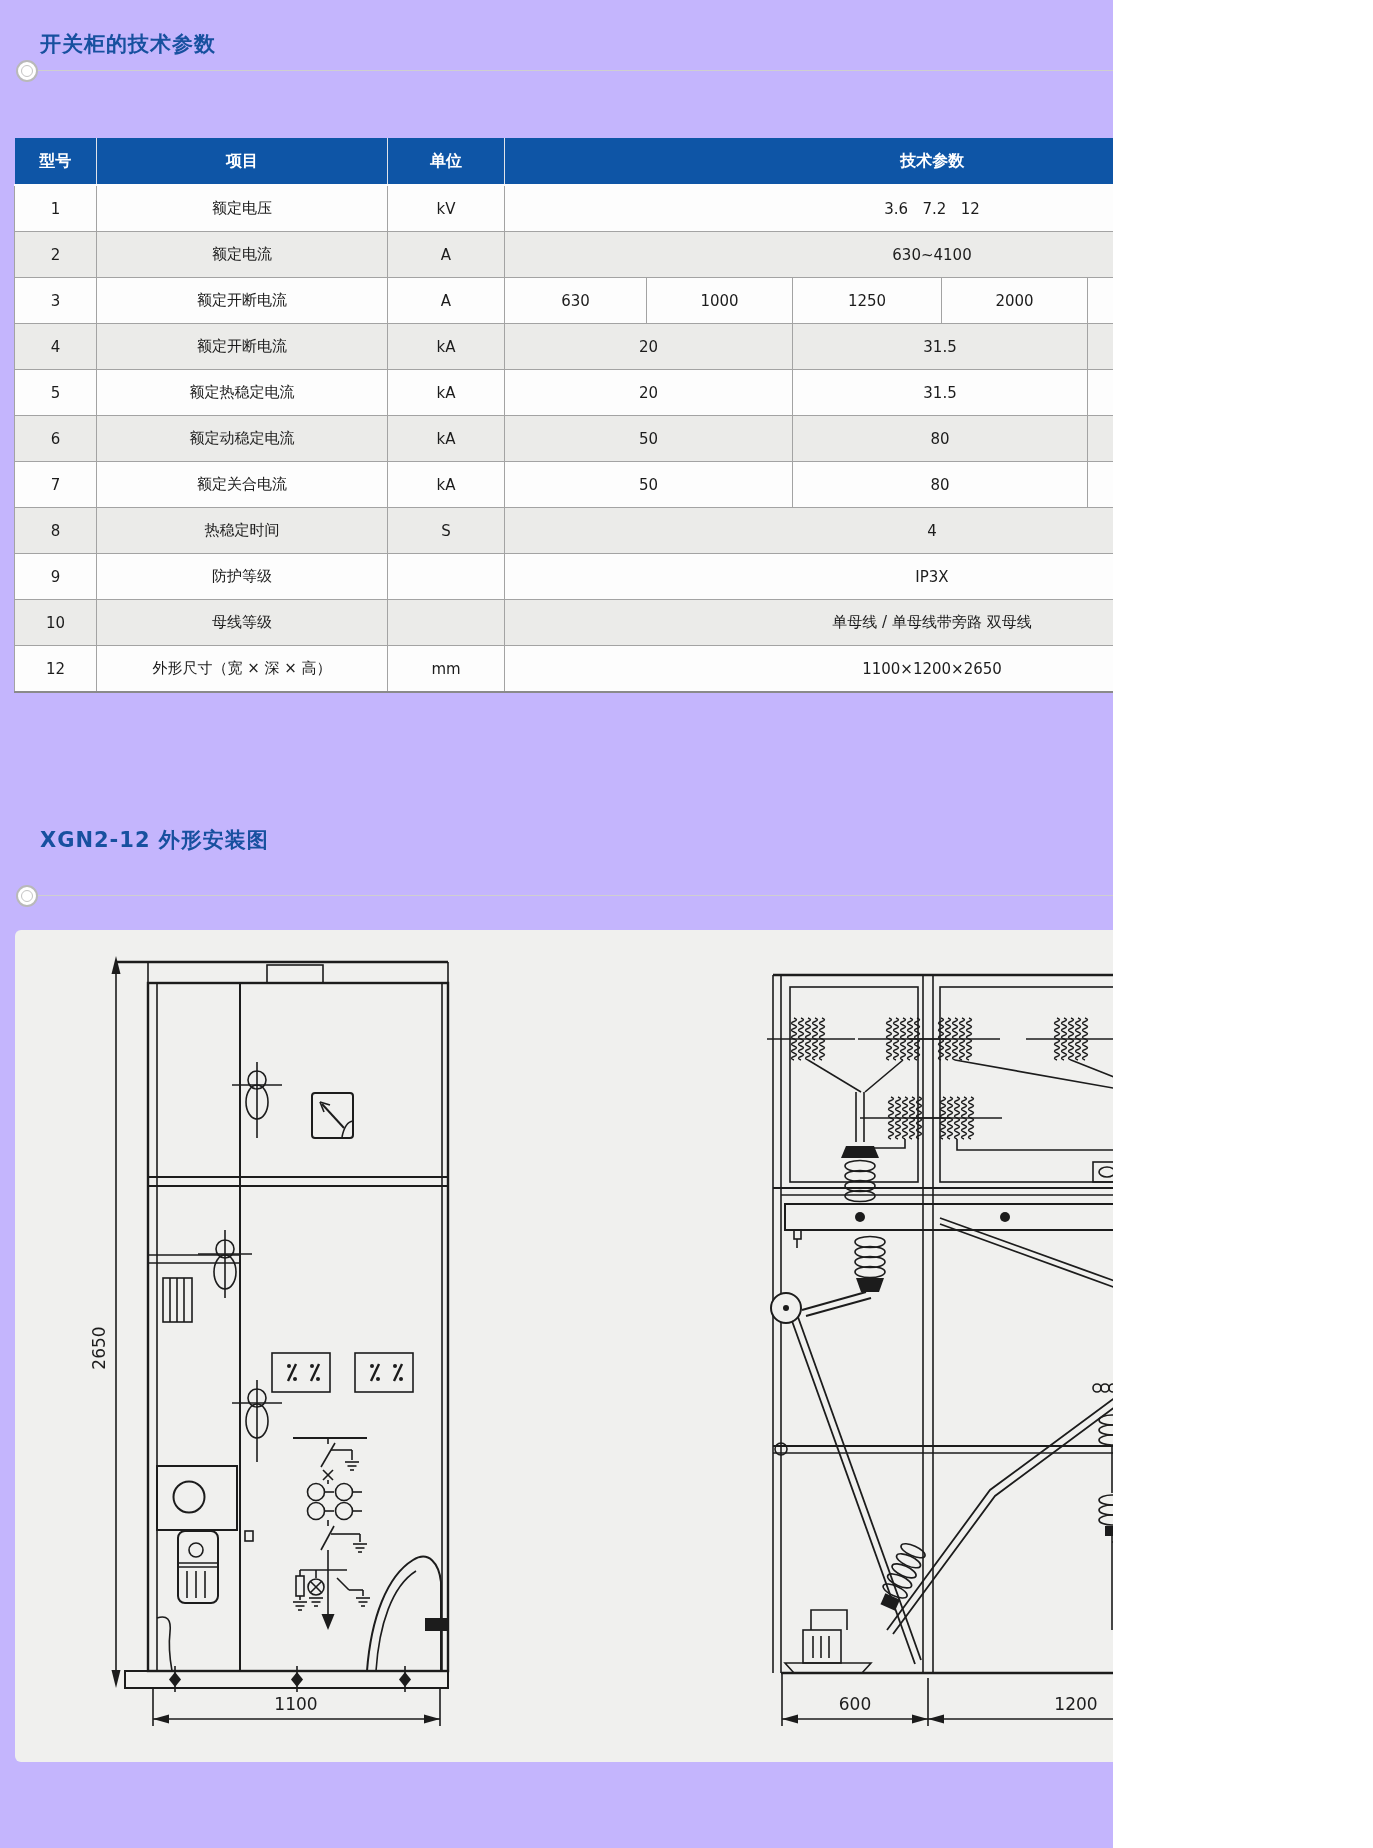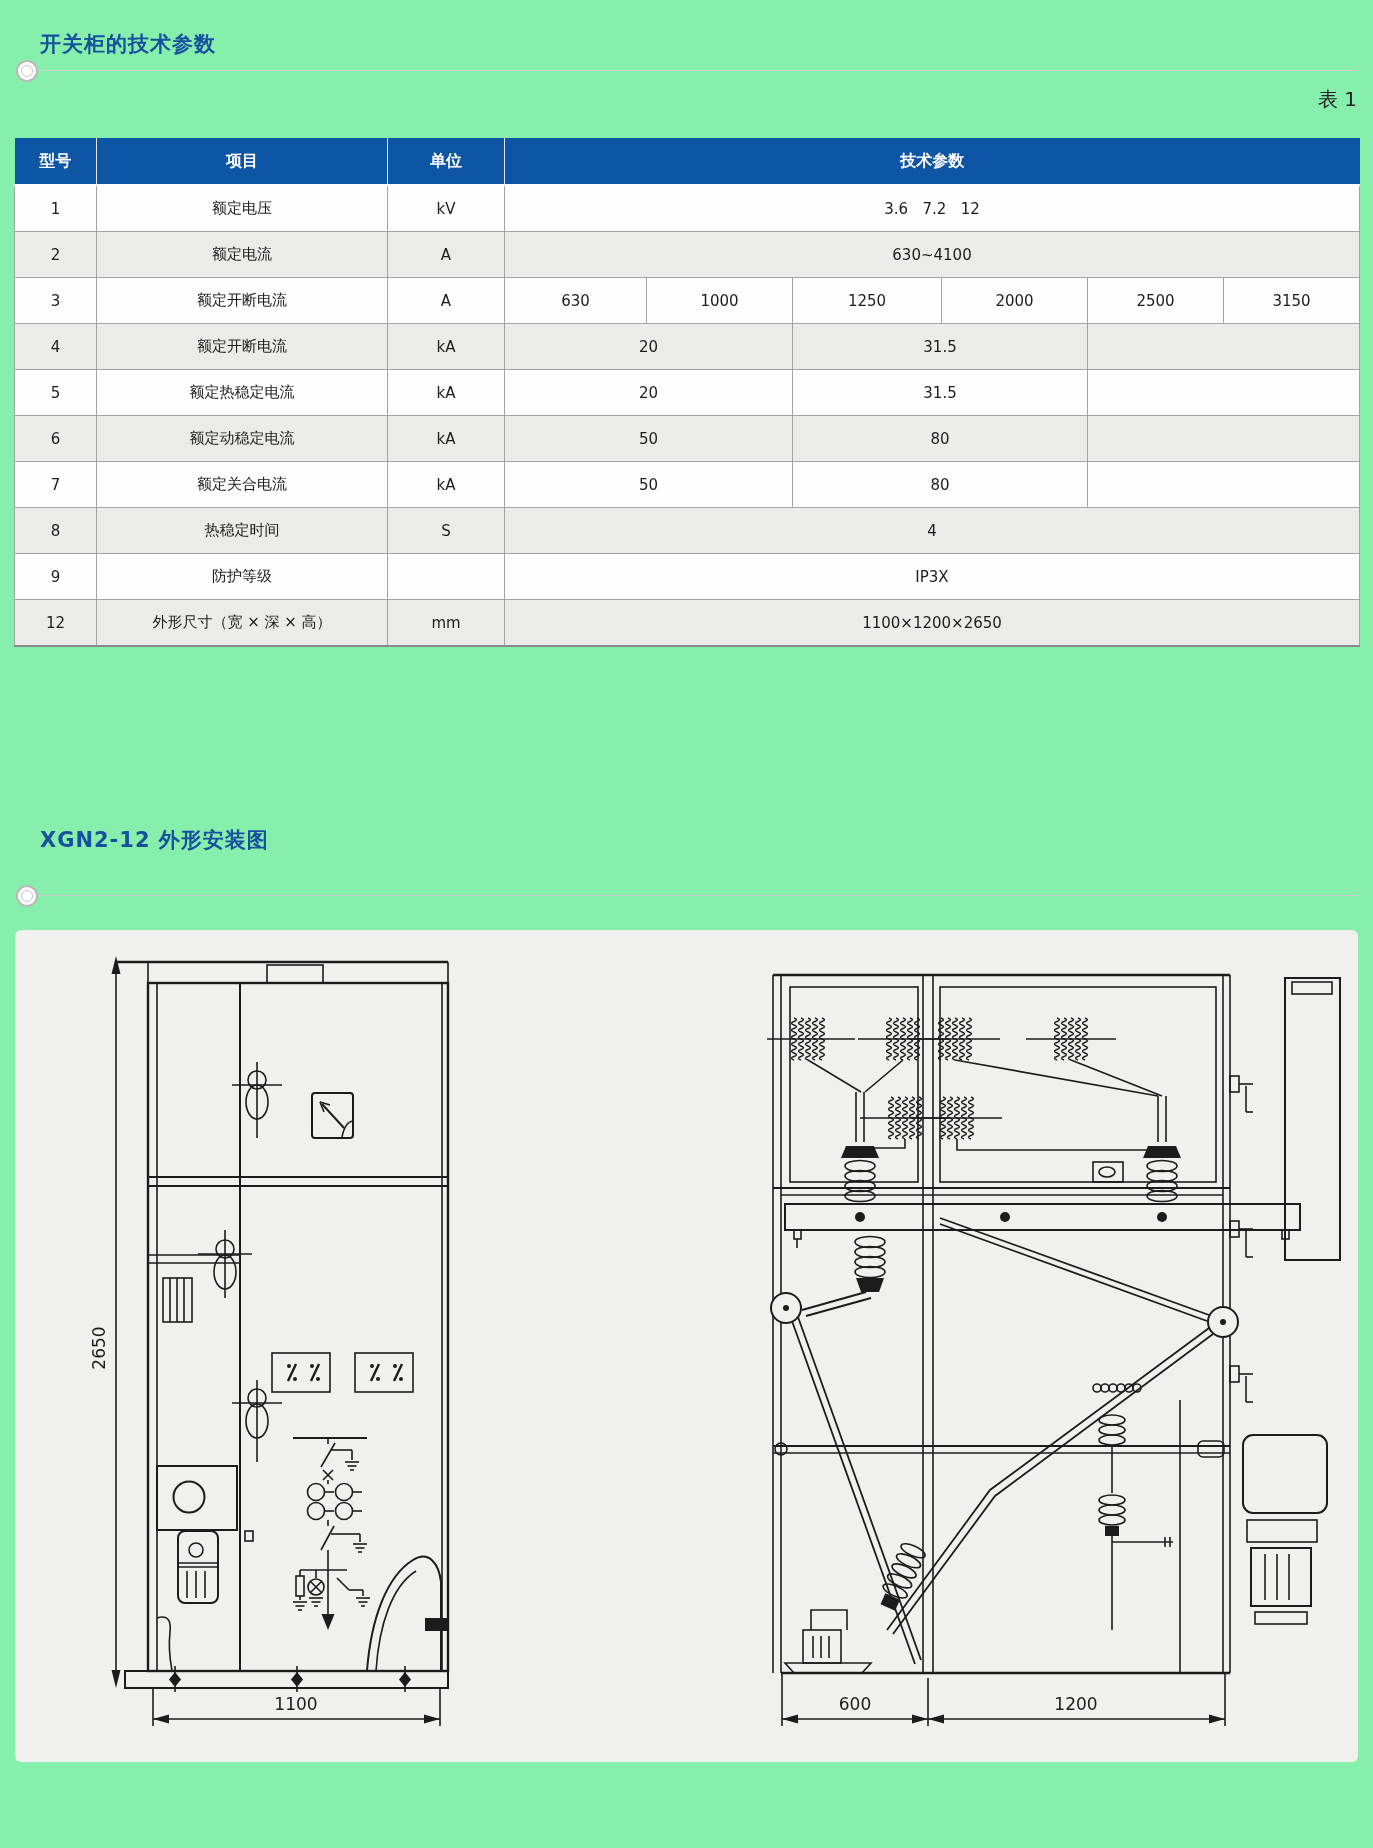--- a/index.html
+++ b/index.html
@@ -1,16 +1,16 @@
 <!DOCTYPE html>
 <html><head>
 <meta charset="utf-8">
 <style>
   html,body{margin:0;padding:0;background:#fff;}
-  #canvas{position:relative;width:1373px;height:1848px;background:#86efac;overflow:hidden;
+  #canvas{position:relative;width:1113px;height:1848px;background:#c4b5fd;overflow:hidden;
           font-family:"DejaVu Sans","Liberation Sans",sans-serif;color:#1c1c1c;}
   .sec-title{position:absolute;left:40px;font-size:21px;font-weight:bold;color:#17509f;letter-spacing:1px;}
   .decor{position:absolute;left:16px;width:22px;height:22px;border:2px solid #b9b9b9;border-radius:50%;
          display:flex;align-items:center;justify-content:center;background:#fff;box-sizing:border-box;}
   .decor .inner{width:12px;height:12px;border:1px solid #c4c4c4;border-radius:50%;box-sizing:border-box;}
   .decor-line{position:absolute;height:1px;background:#cfcfcf;}
   #table-label{position:absolute;left:1157px;top:86px;width:200px;text-align:right;font-size:20px;color:#222;}
   #spec-table{position:absolute;left:14px;top:138px;width:1343px;border-collapse:collapse;table-layout:fixed;
               font-size:15px;}
   #spec-table th{background:#0e55a6;color:#fff;font-weight:bold;font-size:16px;height:44px;
@@ -117,20 +117,26 @@
           <td colspan="1" class="c-no">8</td>
           <td colspan="1" class="c-item">热稳定时间</td>
           <td colspan="1" class="c-unit">S</td>
           <td colspan="6" class="c-val">4</td>
         </tr>
         <tr>
           <td colspan="1" class="c-no">9</td>
           <td colspan="1" class="c-item">防护等级</td>
           <td colspan="1" class="c-unit"></td>
           <td colspan="6" class="c-val">IP3X</td>
+        </tr>
+        <tr>
+          <td colspan="1" class="c-no">10</td>
+          <td colspan="1" class="c-item">母线等级</td>
+          <td colspan="1" class="c-unit"></td>
+          <td colspan="6" class="c-val">单母线 / 单母线带旁路 双母线</td>
         </tr>
         <tr>
           <td colspan="1" class="c-no">12</td>
           <td colspan="1" class="c-item">外形尺寸（宽 × 深 × 高）</td>
           <td colspan="1" class="c-unit">mm</td>
           <td colspan="6" class="c-val">1100×1200×2650</td>
         </tr>
       </tbody>
   </table>
 

